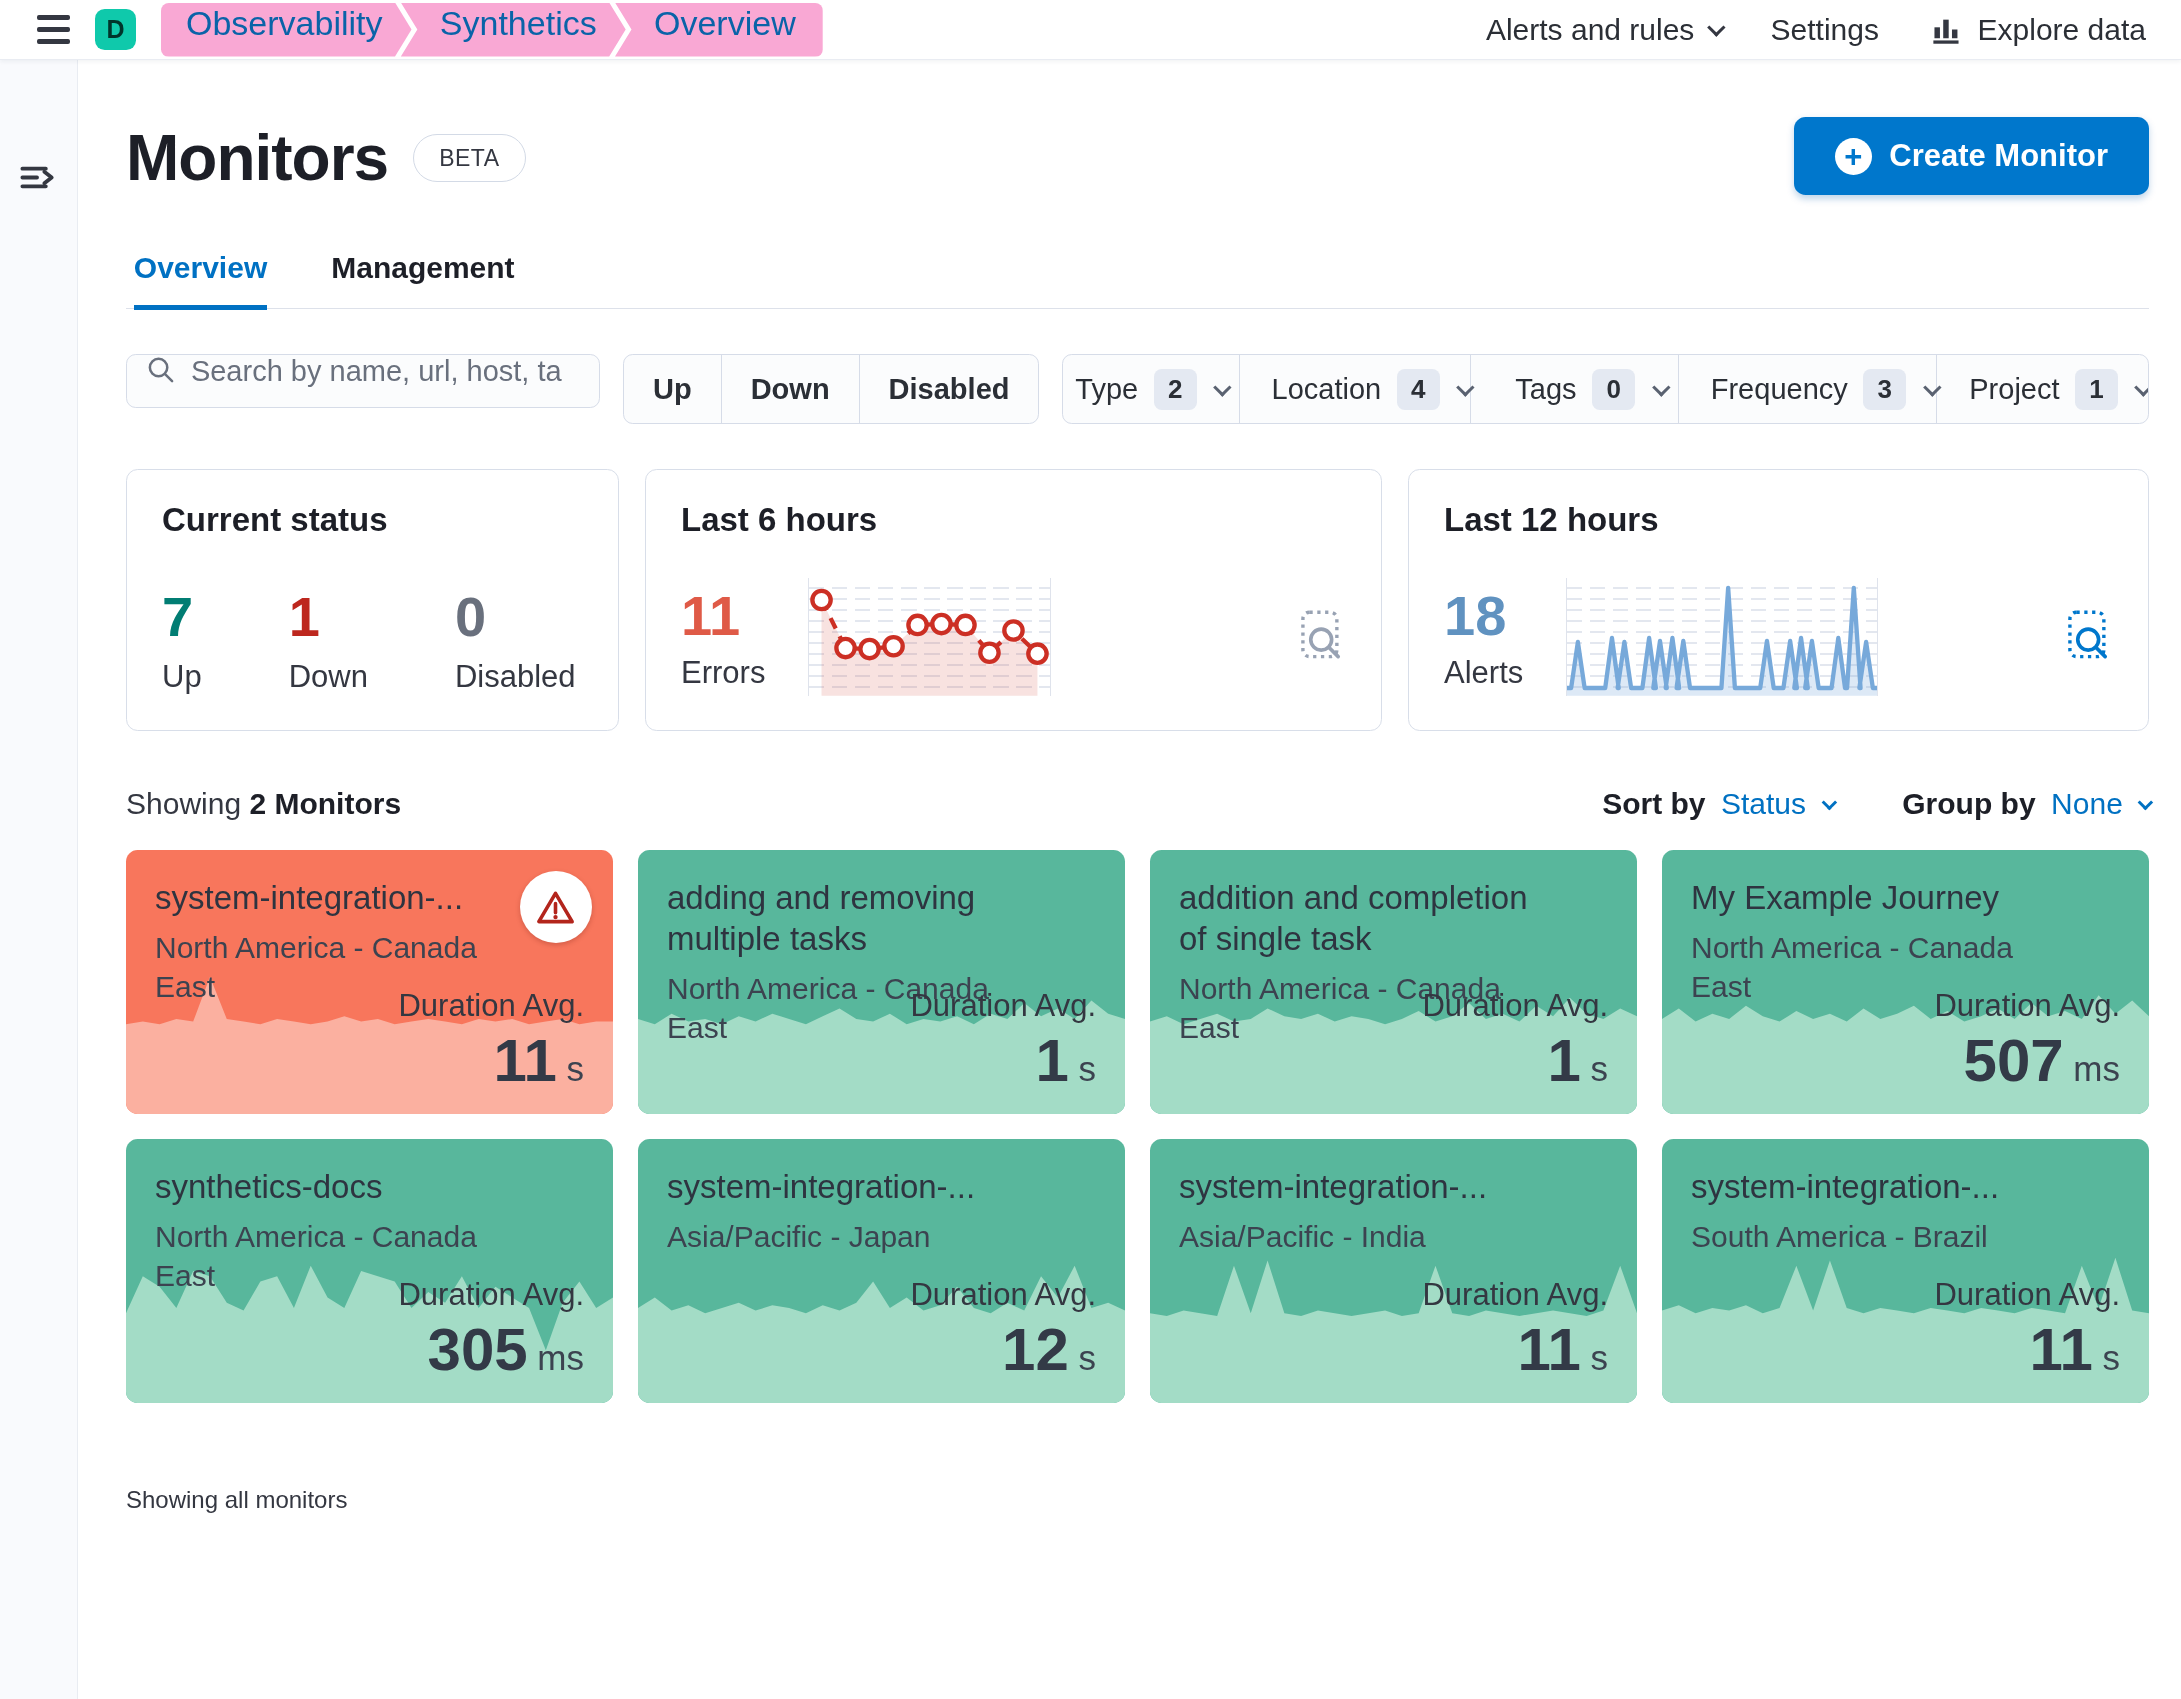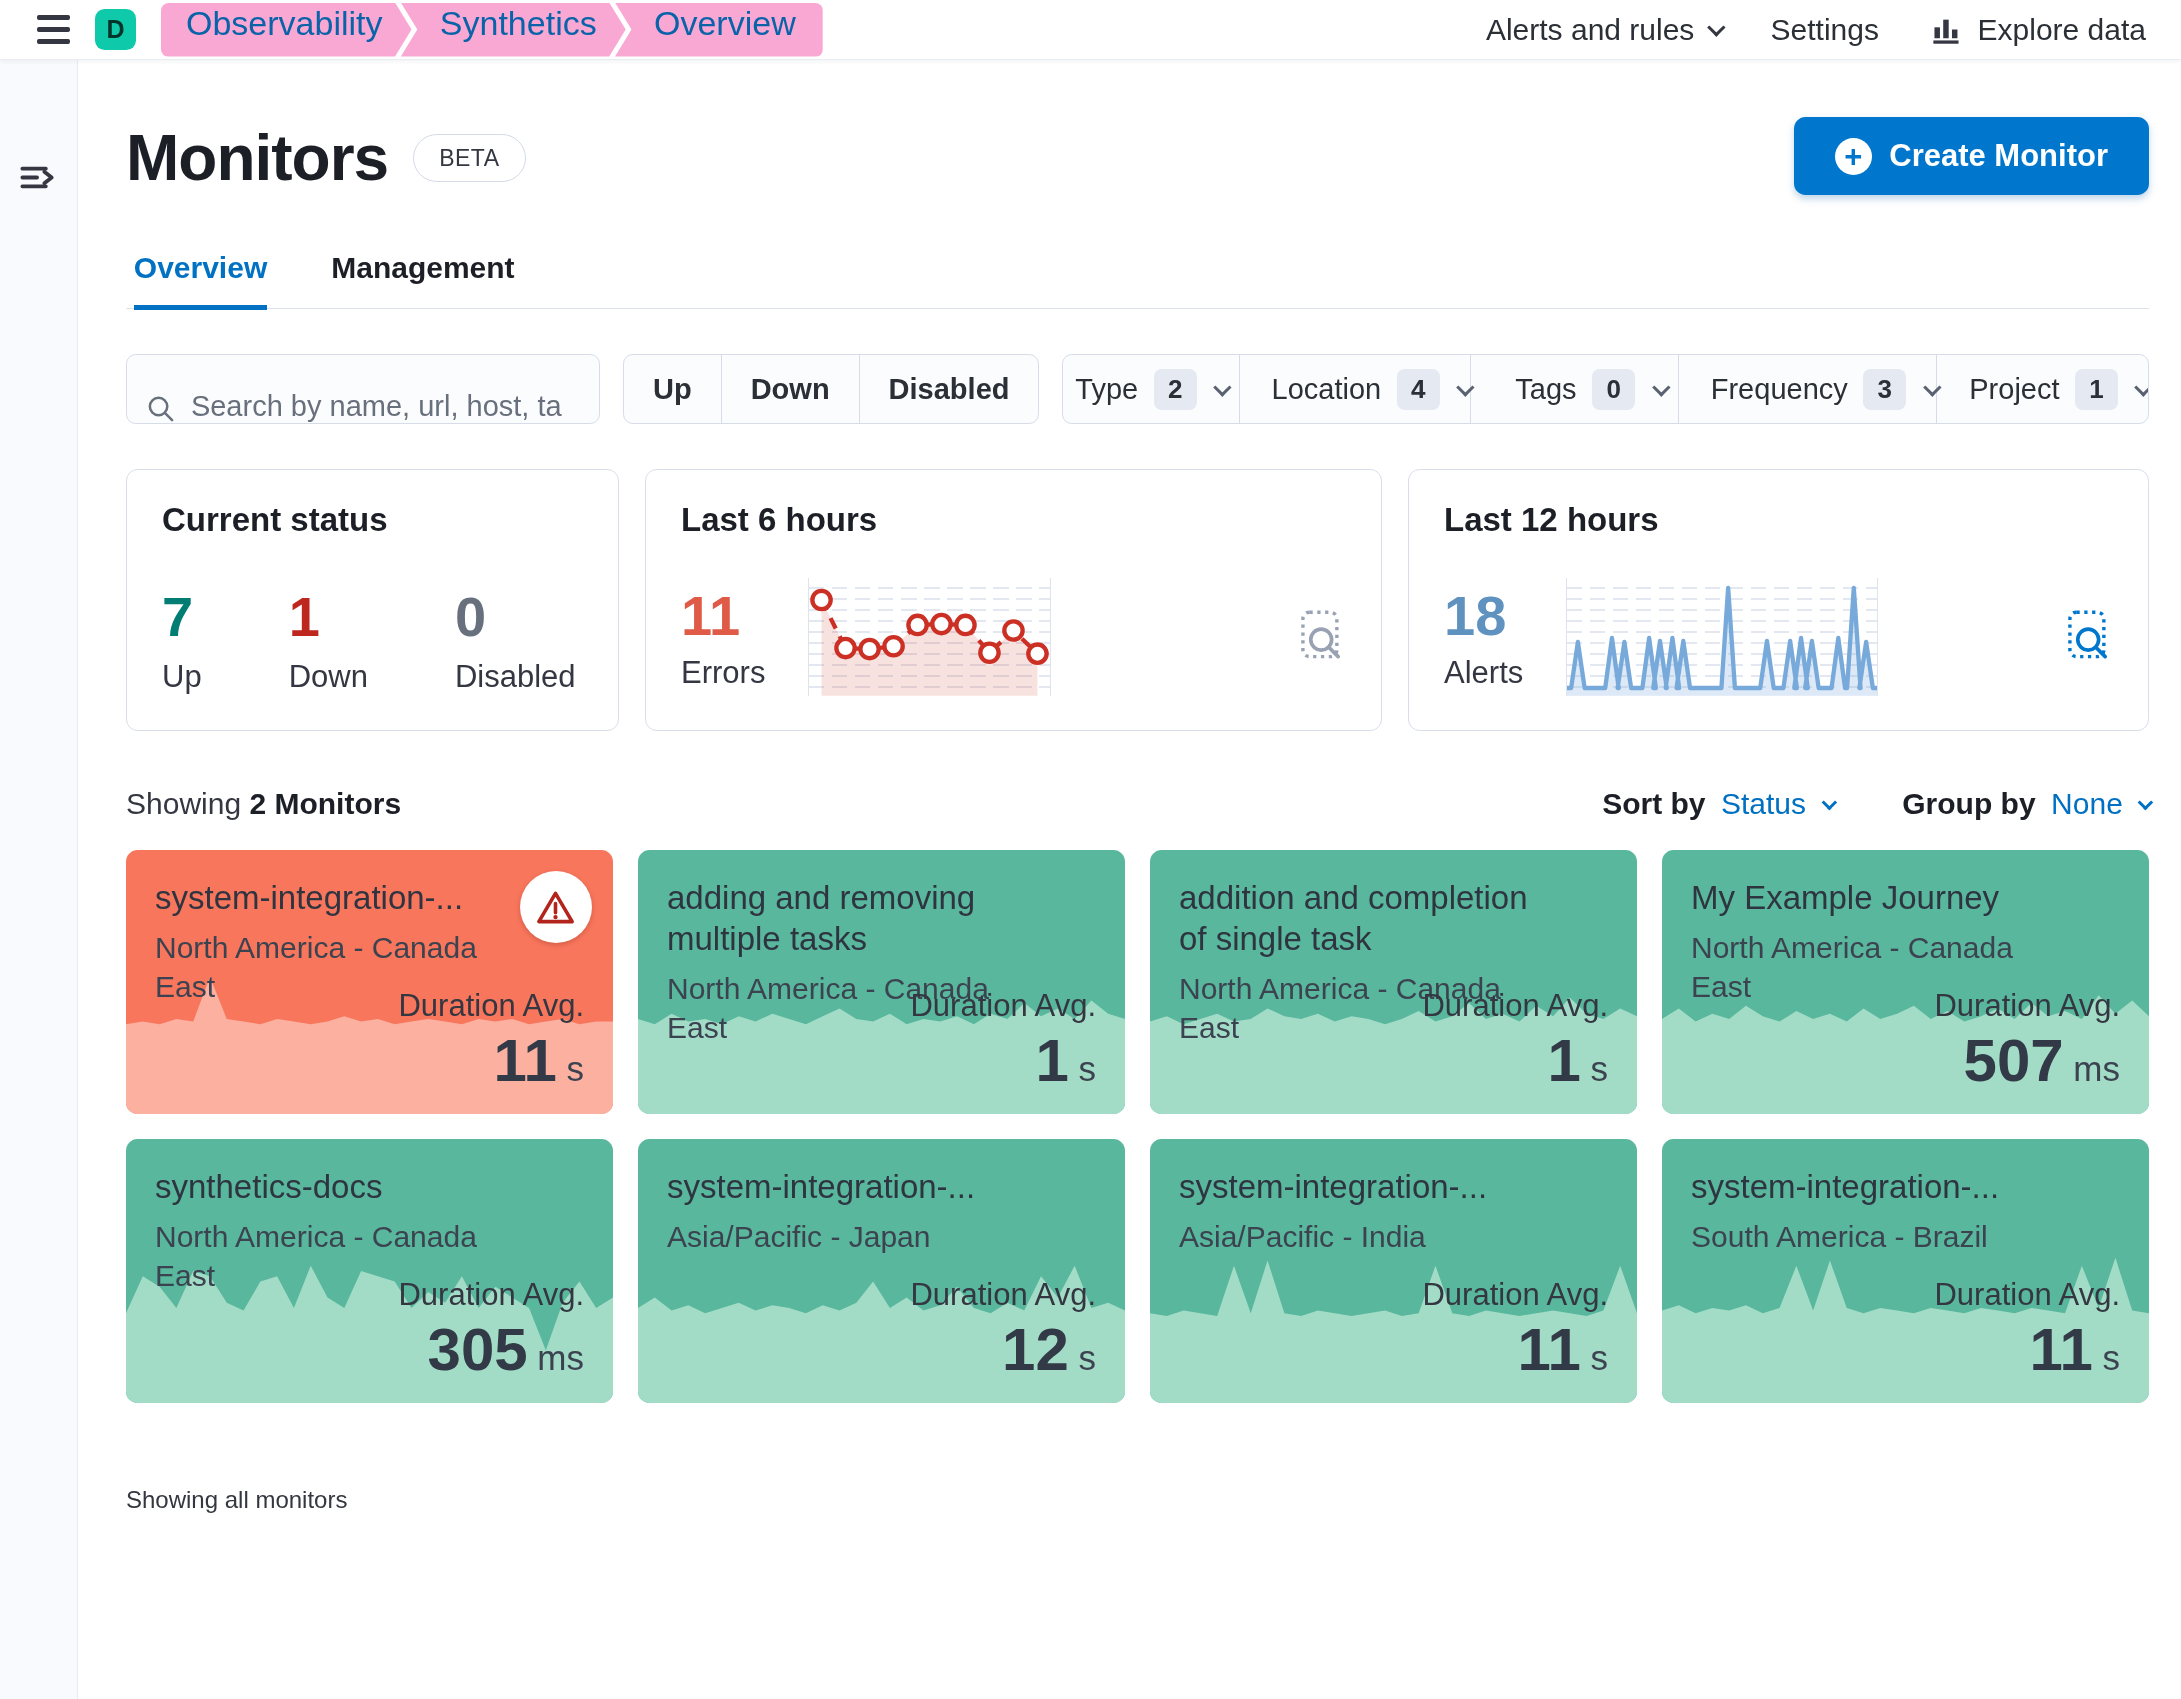--- a/index.html
+++ b/index.html
@@ -46,22 +46,22 @@
     align-items:center; justify-content:center; font-size:31px; font-weight:700; line-height:1; }
 
   
   .tabs { display:flex; gap:64px; margin-top:56px; border-bottom:1.9px solid #dde1ea; padding-left:7.8px; }
   .tab { font-size:30px; font-weight:700; padding-bottom:23px; cursor:pointer; color:#1d1f27; position:relative; }
   .tab.active { color:#0071c3; }
   .tab.active::after { content:""; position:absolute; left:0; right:0; bottom:-1.9px; height:4.9px; background:#0071c3; }
 
   
   .filter-row { display:flex; gap:23px; margin-top:45px; }
-  .search { flex:0 0 474px; height:70px; border:1.9px solid #d6dce8; border-radius:9.7px; background:#fbfcfd;
-    display:flex; align-items:flex-end; padding:0 19.4px; gap:15.5px; }
+  .search { flex:0 0 474px; height:54px; border:1.9px solid #d6dce8; border-radius:9.7px; background:#fbfcfd;
+    display:flex; align-items:flex-start; padding:0 19.4px; gap:15.5px; }
   .search input { border:none; outline:none; background:transparent; font-size:29px; flex:1; min-width:0;
     font-family:inherit; color:#343741; }
   .search input::placeholder { color:#69707d; }
   .btn-group { display:flex; height:70px; border:1.9px solid #d6dce8; border-radius:9.7px; background:#fbfcfd; overflow:hidden; }
   .btn-group .sbtn { padding:0 29px; display:flex; align-items:center; font-size:29px; font-weight:600;
     color:#2b2f36; cursor:pointer; }
   .btn-group .sbtn + .sbtn { border-left:1.9px solid #d6dce8; }
   .drop-group { flex:1; display:flex; height:70px; border:1.9px solid #d6dce8; border-radius:9.7px; background:#fbfcfd; overflow:hidden; }
   .fdrop { flex:1; display:flex; align-items:center; justify-content:center; gap:15.5px; font-size:29px;
     font-weight:500; color:#2b2f36; cursor:pointer; }

